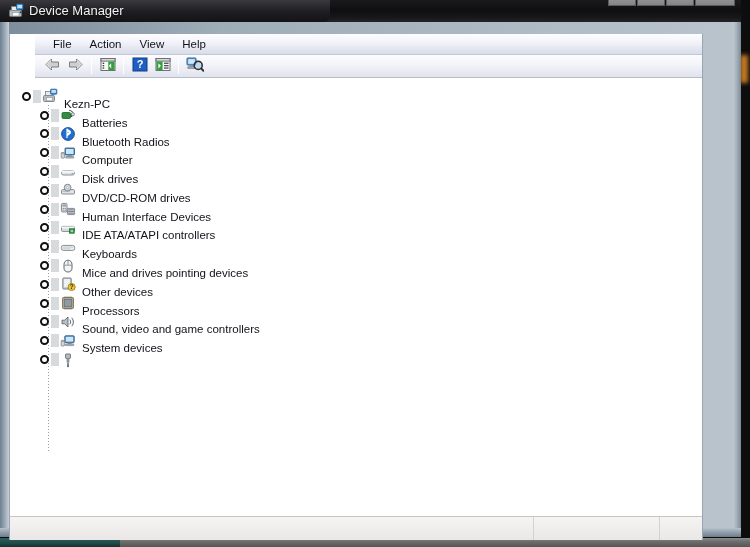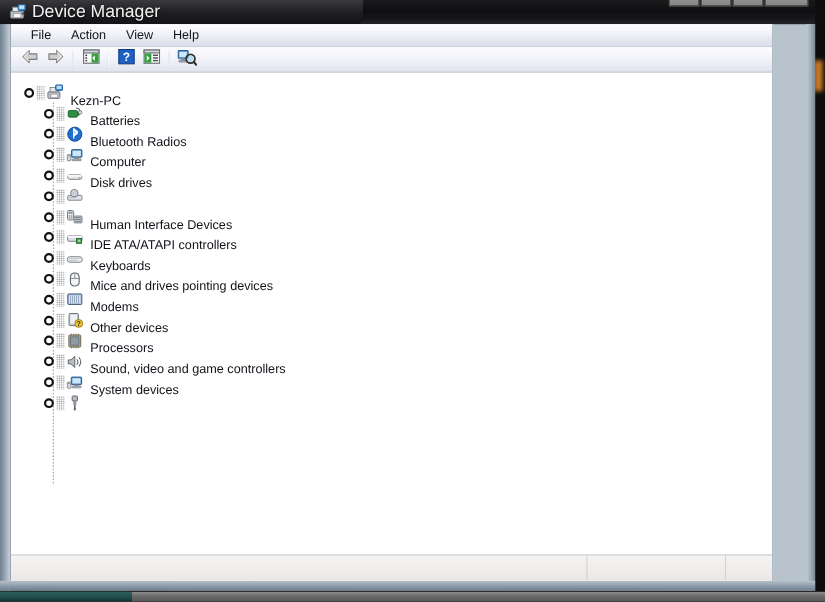--- a/index.html
+++ b/index.html
@@ -54,21 +54,21 @@
   #titlebar-glass {
     position:absolute; left:0; top:0; width:330px; height:22px;
     background: linear-gradient(180deg,#3a3a3e 0%,#202024 50%,#131316 100%);
     border-bottom-right-radius: 6px;
   }
   #title-icon {
     position:absolute; left:8px; top:3px; width:16px; height:16px;
   }
   #title-text {
     position:absolute; left:29px; top:3px; height:16px;
-    font-size: 16px; color:#f2f2f2; line-height:16px;
+    font-size: 13px; color:#f2f2f2; line-height:16px;
     text-shadow: 0 1px 2px rgba(0,0,0,.9);
     white-space: nowrap;
   }
   #caption-buttons {
     position:absolute; right:6px; top:-16px;
     display:flex; gap:1px;
   }
   .cap-btn {
     width:28px; height:22px;
     background: linear-gradient(180deg,#d2d2d2 0%,#9a9a9a 55%,#848484 100%);
@@ -83,25 +83,26 @@
     padding: 0 0 0 0;
   }
   #frame-left   { position:absolute; left:0;   top:0; width:9px;  height:515px;
                   background: linear-gradient(90deg,#6f808f 0%,#8b9aa8 35%,#aab6c1 70%,#c9d1d8 100%); }
   #frame-right  { position:absolute; right:0;  top:0; width:8px;  height:515px;
                   background: linear-gradient(270deg,#7b8995 0%,#9aa7b3 40%,#c2cad1 100%); }
   #frame-bottom { position:absolute; left:0;   bottom:0; width:741px; height:9px;
                   background: linear-gradient(180deg,#b6c1ca 0%,#93a1ae 45%,#6d7d8c 100%); }
 
   #client {
-    position:absolute; left:9px; top:0px; width:694px; height:506px;
+    position:absolute; left:9px; top:12px; width:694px; height:506px;
     background:#fff;
     border-left: 1px solid #9aa7b3;
     border-right: 1px solid #9aa7b3;
     overflow:hidden;
+    padding-left:25px;
   }
 
   
   #menubar {
     position:relative; height:21px; width:100%;
     background: linear-gradient(180deg,#fdfdff 0%,#f2f3fa 42%,#e4e6f0 72%,#d9dcea 100%);
     border-bottom: 1px solid #c3c6d4;
     display:flex; align-items:center;
     padding-left: 9px;
   }
@@ -405,20 +406,21 @@
               <span class="expander">
                 <span class="ring"></span>
               </span>
               <span class="dotline"></span>
               <span class="node-icon"><svg width="16" height="16" viewBox="0 0 16 16">
                   <rect x="1.5" y="7.6" width="13" height="4.4" rx="1" fill="#dfe3e7" stroke="#7d848b" stroke-width=".9"></rect>
                   <rect x="2.6" y="8.8" width="7" height="1.1" fill="#b4bac0"></rect>
                   <circle cx="7.6" cy="5.6" r="3.4" fill="#cfd6de" stroke="#6d747c" stroke-width=".8"></circle>
                   <circle cx="7.6" cy="5.6" r="1" fill="#ffffff" stroke="#8d949b" stroke-width=".5"></circle>
                 </svg></span>
+              <span class="label">DVD/CD-ROM drives</span>
             </div>
             <div class="row child">
               <span class="expander">
                 <span class="ring"></span>
               </span>
               <span class="dotline"></span>
               <span class="node-icon"><svg width="16" height="16" viewBox="0 0 16 16">
                   <rect x="1.4" y="2.4" width="5.6" height="8.6" rx="1.2" fill="#e6e9ec" stroke="#6d747c" stroke-width=".85"></rect>
                   <rect x="2.4" y="3.4" width="3.6" height="2.2" fill="#9aa0a6"></rect>
                   <circle cx="3.2" cy="7.4" r=".7" fill="#7c838a"></circle>
@@ -468,32 +470,20 @@
                   <path d="M8 2.4 V7.1" stroke="#7c838a" stroke-width=".8"></path>
                 </svg></span>
               <span class="label">Mice and drives pointing devices</span>
             </div>
             <div class="row child">
               <span class="expander">
                 <span class="ring"></span>
               </span>
               <span class="dotline"></span>
               <span class="node-icon"><svg width="16" height="16" viewBox="0 0 16 16">
-                  <rect x="1.6" y="3.2" width="12.8" height="9.6" rx=".8" fill="#9fb7d6" stroke="#46617f" stroke-width=".9"></rect>
-                  <rect x="2.8" y="4.4" width="10.4" height="7.2" fill="#dfe9f4"></rect>
-                  <path d="M4.2 4.6 V11.4 M6 4.6 V11.4 M7.8 4.6 V11.4 M9.6 4.6 V11.4 M11.4 4.6 V11.4" stroke="#7f93ad" stroke-width=".7"></path>
-                </svg></span>
-              <span class="label">Modems</span>
-            </div>
-            <div class="row child">
-              <span class="expander">
-                <span class="ring"></span>
-              </span>
-              <span class="dotline"></span>
-              <span class="node-icon"><svg width="16" height="16" viewBox="0 0 16 16">
                   <rect x="2.8" y="2" width="8.4" height="11" rx=".8" fill="#c9ced3" stroke="#6d747c" stroke-width=".9"></rect>
                   <rect x="3.9" y="3" width="6.2" height="8" fill="#eef1f3"></rect>
                   <circle cx="11.6" cy="11" r="3.6" fill="#e8c33a" stroke="#9b7c12" stroke-width=".8"></circle>
                   <text x="11.6" y="13.4" font-family="Liberation Sans, sans-serif" font-size="6.4" font-weight="bold" fill="#3a3000" text-anchor="middle">?</text>
                 </svg></span>
               <span class="label">Other devices</span>
             </div>
             <div class="row child">
               <span class="expander">
                 <span class="ring"></span>

